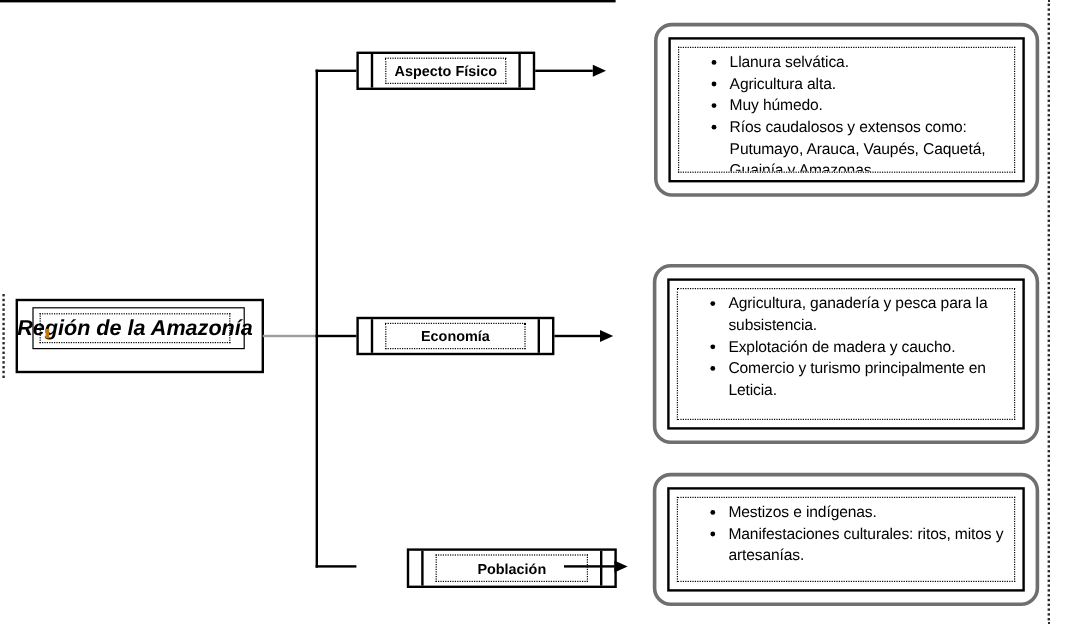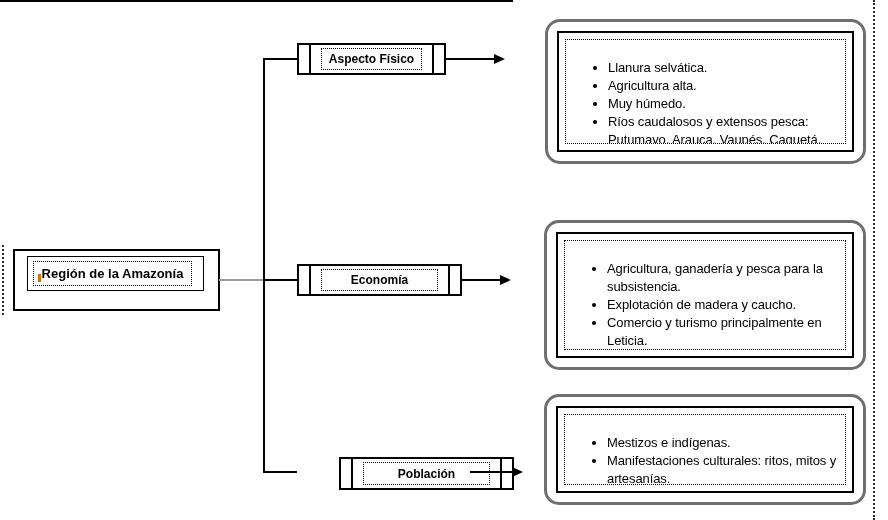--- a/index.html
+++ b/index.html
@@ -12,41 +12,41 @@
   .gray-line { position:absolute; height:2px; background:#9c9c9c; }
 
   .canvas-top-border { position:absolute; left:0; top:0; width:513px; height:2px; background:#000; }
   .canvas-right-dotted { position:absolute; left:873px; top:0; height:520px; width:0; border-left:2px dotted #2b2b2b; }
   .canvas-left-dotted { position:absolute; left:2px; top:245px; height:70px; width:0; border-left:2px dotted #2b2b2b; }
 
   
   .root-outer { position:absolute; left:13px; top:249px; width:203px; height:58px; border:2px solid #000; background:#fff; }
   .root-inner { position:absolute; left:12px; top:5px; width:175px; height:33px; border:1px solid #000; }
   .root-dotted { position:absolute; left:5px; top:4px; right:11px; bottom:4px; border:1px dotted #000;
-    display:flex; align-items:center; justify-content:center; font-weight:bold; font-size:13px; white-space:nowrap; }
+    display:flex; align-items:center; justify-content:center; font-weight:bold; font-size:18px; white-space:nowrap;font-style:italic; }
   .text-caret { position:absolute; left:38px; top:274px; width:3px; height:8px; background:#c8780a; }
 
   
   .proc { position:absolute; border:2px solid #000; background:#fff; }
   .proc .bar-l { position:absolute; left:10px; top:0; bottom:0; width:2px; background:#000; }
   .proc .bar-r { position:absolute; right:10px; top:0; bottom:0; width:2px; background:#000; }
   .proc .proc-dotted { position:absolute; left:22px; right:22px; top:3px; bottom:3px; border:1px dotted #000;
     display:flex; align-items:center; justify-content:center; font-weight:bold; font-size:12px; white-space:nowrap; }
   .proc-af  { left:297px; top:43px;  width:145px; height:28px; }
   .proc-eco { left:297px; top:264px; width:161px; height:28px; }
   .proc-pob { left:295px; top:457px; width:171px; height:29px;margin-left:44px; }
 
   .arrow-head { position:absolute; width:0; height:0;
     border-top:5px solid transparent; border-bottom:5px solid transparent; border-left:11px solid #000; }
 
   
   .panel { position:absolute; background:#fff; border:3px solid #6f6f6f; border-radius:15px; }
   .panel-inner { position:absolute; left:9px; right:9px; top:9px; bottom:9px; border:2px solid #000; background:#fff; }
   .panel-dotted { position:absolute; left:6px; right:6px; top:6px; bottom:6px; border:1px dotted #000; overflow:hidden; }
-  .panel ul { margin:19px 0 0 0; padding:0 4px 0 42px; list-style:disc; }
+  .panel ul { margin:3px 0 0 0; padding:0 4px 0 42px; list-style:disc; }
   .panel li { font-size:13px; line-height:18px; letter-spacing:-0.1px; }
   .panel-af  { left:545px; top:19px;  width:315px; height:139px; }
   .panel-eco { left:544px; top:220px; width:316px; height:144px; }
   .panel-pob { left:544px; top:394px; width:316px; height:105px; }
 </style>
 </head>
 <body>
 
 <div class="canvas">
 
@@ -98,21 +98,21 @@
   <div class="hline" style="left:470px; top:471px; width:42px;"></div>
   <div class="arrow-head" style="left:512px; top:467px;"></div>
 
   <div class="panel panel-af">
     <div class="panel-inner">
       <div class="panel-dotted">
         <ul>
           <li>Llanura selvática.</li>
           <li>Agricultura alta.</li>
           <li>Muy húmedo.</li>
-          <li>Ríos caudalosos y extensos pesca: Putumayo, Arauca, Vaupés, Caquetá, Guainía y Amazonas.</li>
+          <li>Ríos caudalosos y extensos como: Putumayo, Arauca, Vaupés, Caquetá, Guainía y Amazonas.</li>
         </ul>
       </div>
     </div>
   </div>
 
   <div class="panel panel-pob">
     <div class="panel-inner">
       <div class="panel-dotted">
         <ul>
           <li>Mestizos e indígenas.</li>

